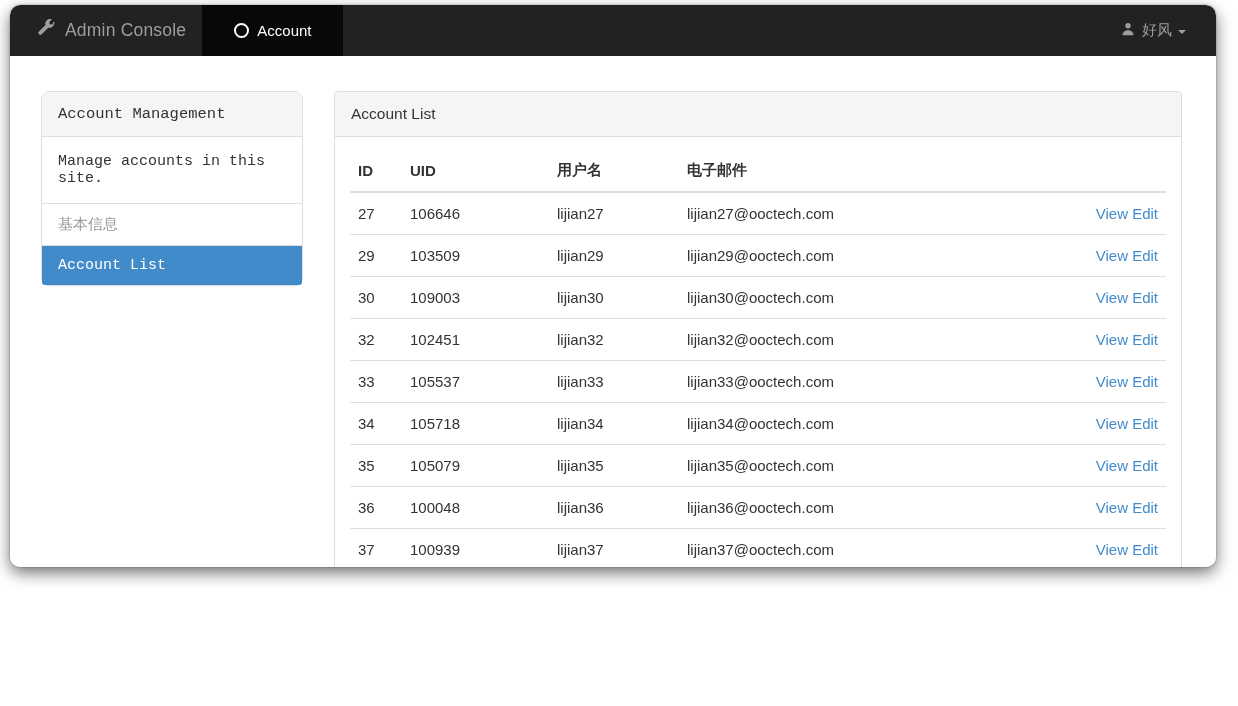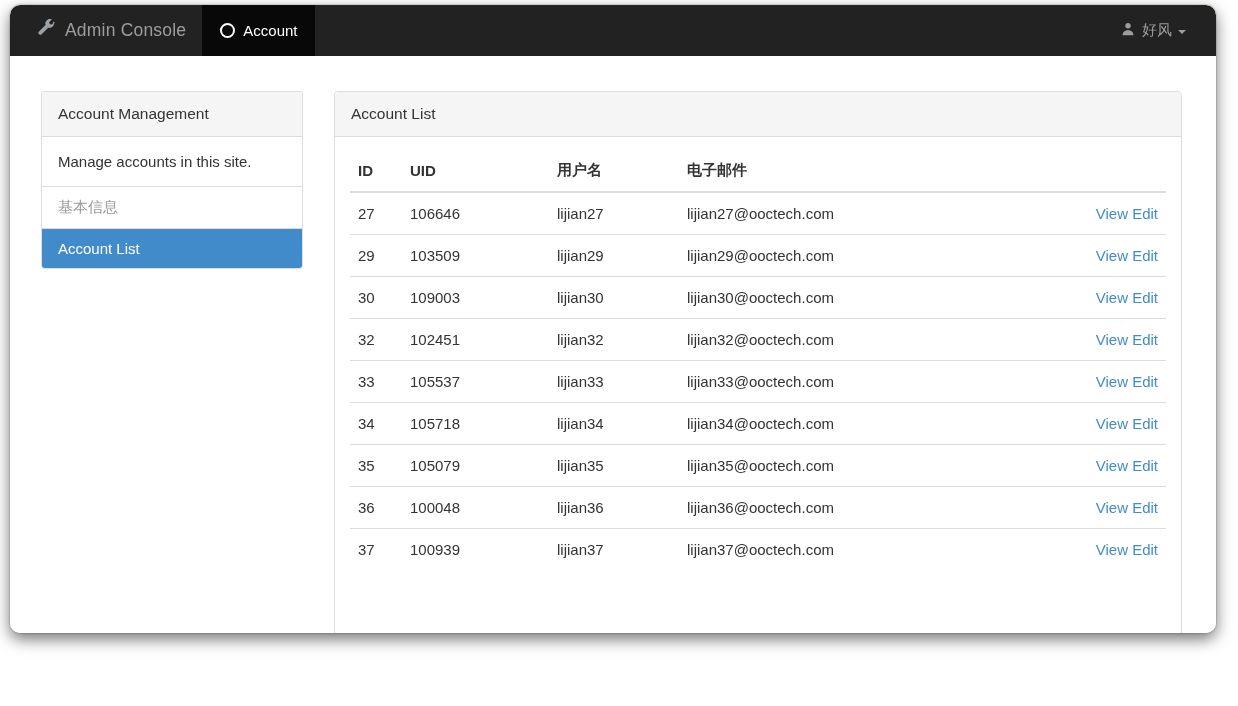--- a/index.html
+++ b/index.html
@@ -8,21 +8,21 @@
     width: 1238px; height: 706px;
     background: #ffffff;
     font-family: "Liberation Sans", sans-serif;
     overflow: hidden;
   }
 
   
   #window {
     position: absolute;
     left: 10px; top: 5px;
-    width: 1206px; height: 628px;
+    width: 1206px; height: 562px;
     background: #fef9c3;
     border-radius: 10px;
     box-shadow: 0 6px 16px rgba(0,0,0,0.55), 0 0 2px rgba(0,0,0,0.4);
     overflow: hidden;
   }
 
   
   #navbar {
     position: relative;
     height: 51px;
@@ -36,21 +36,21 @@
     padding: 0 16px 0 26px;
     color: #9d9d9d;
     font-size: 17.5px;
     letter-spacing: .2px;
     white-space: nowrap;
     cursor: pointer;
   }
   .brand .brand-label { margin-left: 9px; }
   .nav-tab {
     display: flex; align-items: center;
-    padding: 0 18px;
+    padding: 0 32px;
     color: #ffffff;
     font-size: 15px;
     background: transparent;
     cursor: pointer;
     white-space: nowrap;
   }
   .nav-tab.active { background: #080808; }
   .nav-tab .tab-label { margin-left: 8px; }
   .circle-icon {
     width: 15px; height: 15px;
@@ -85,21 +85,22 @@
     padding: 0;
   }
 
   
   #sidebar {
     position: absolute;
     left: 31px; top: 35px;
     width: 262px;
     background: #ffffff;
     border: 1px solid #dddddd;
-    border-radius: 3px;
+    border-radius: 8px;
+    font-family: Liberation Mono, monospace;
   }
   .sidebar-head {
     padding: 13px 16px;
     background: #f5f5f5;
     border-bottom: 1px solid #dddddd;
     border-radius: 3px 3px 0 0;
     font-size: 15.5px;
     color: #333333;
   }
   .sidebar-desc {

